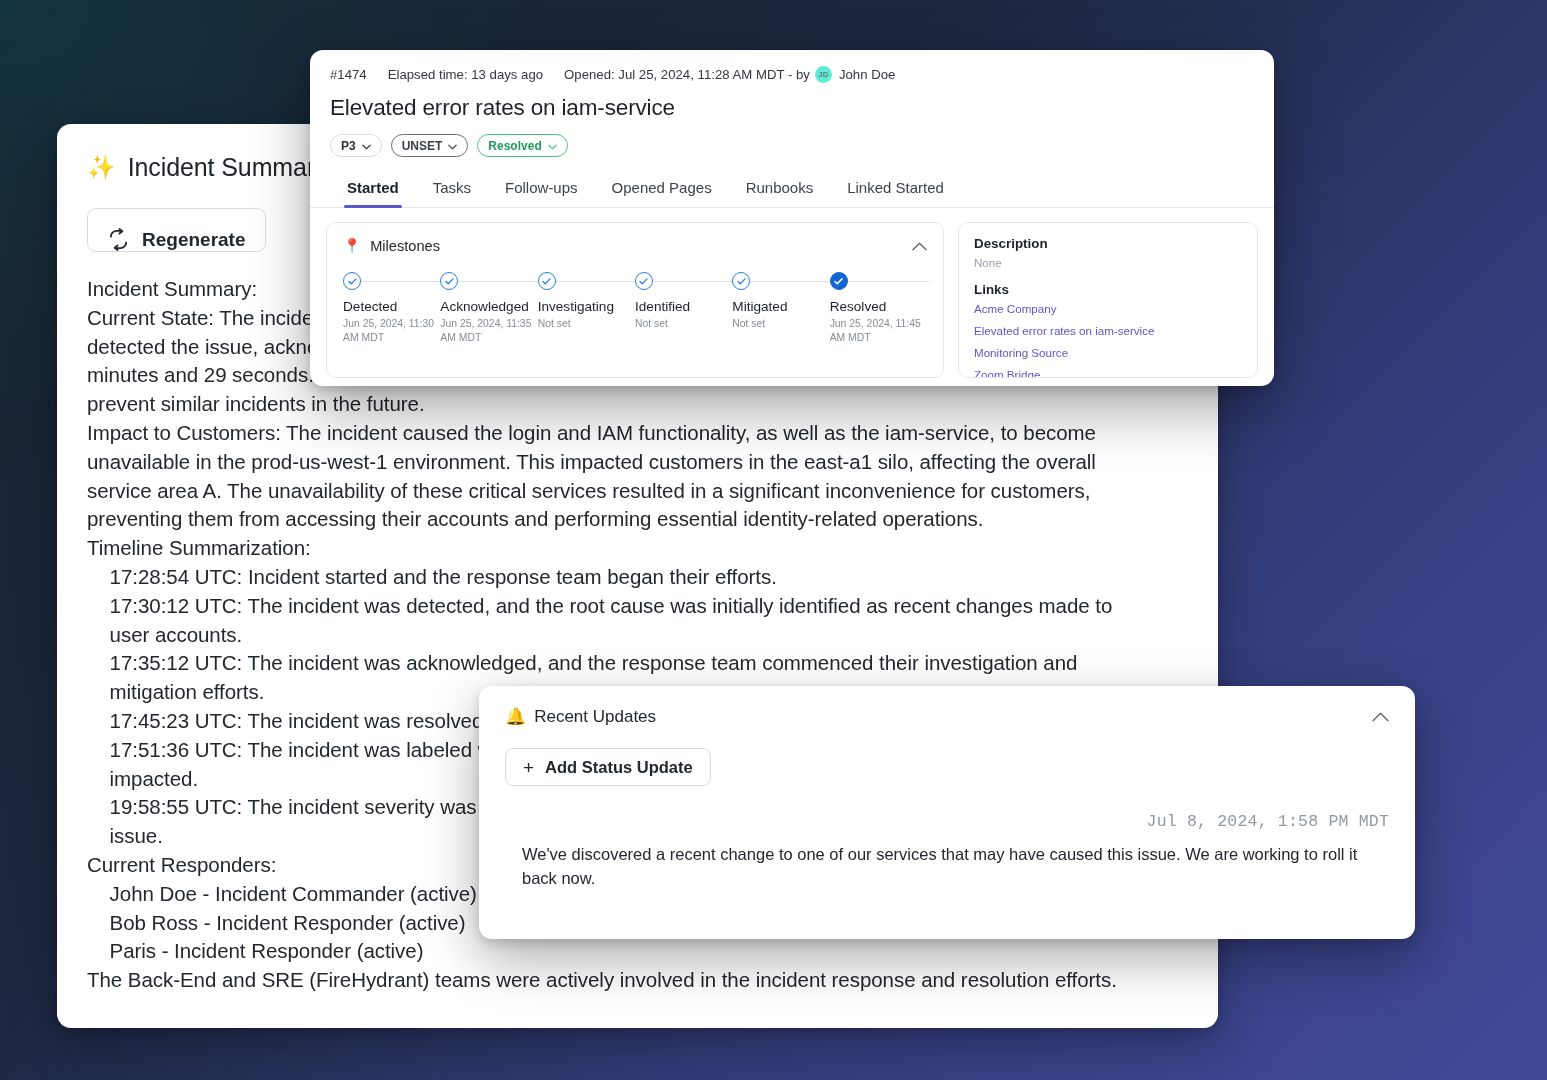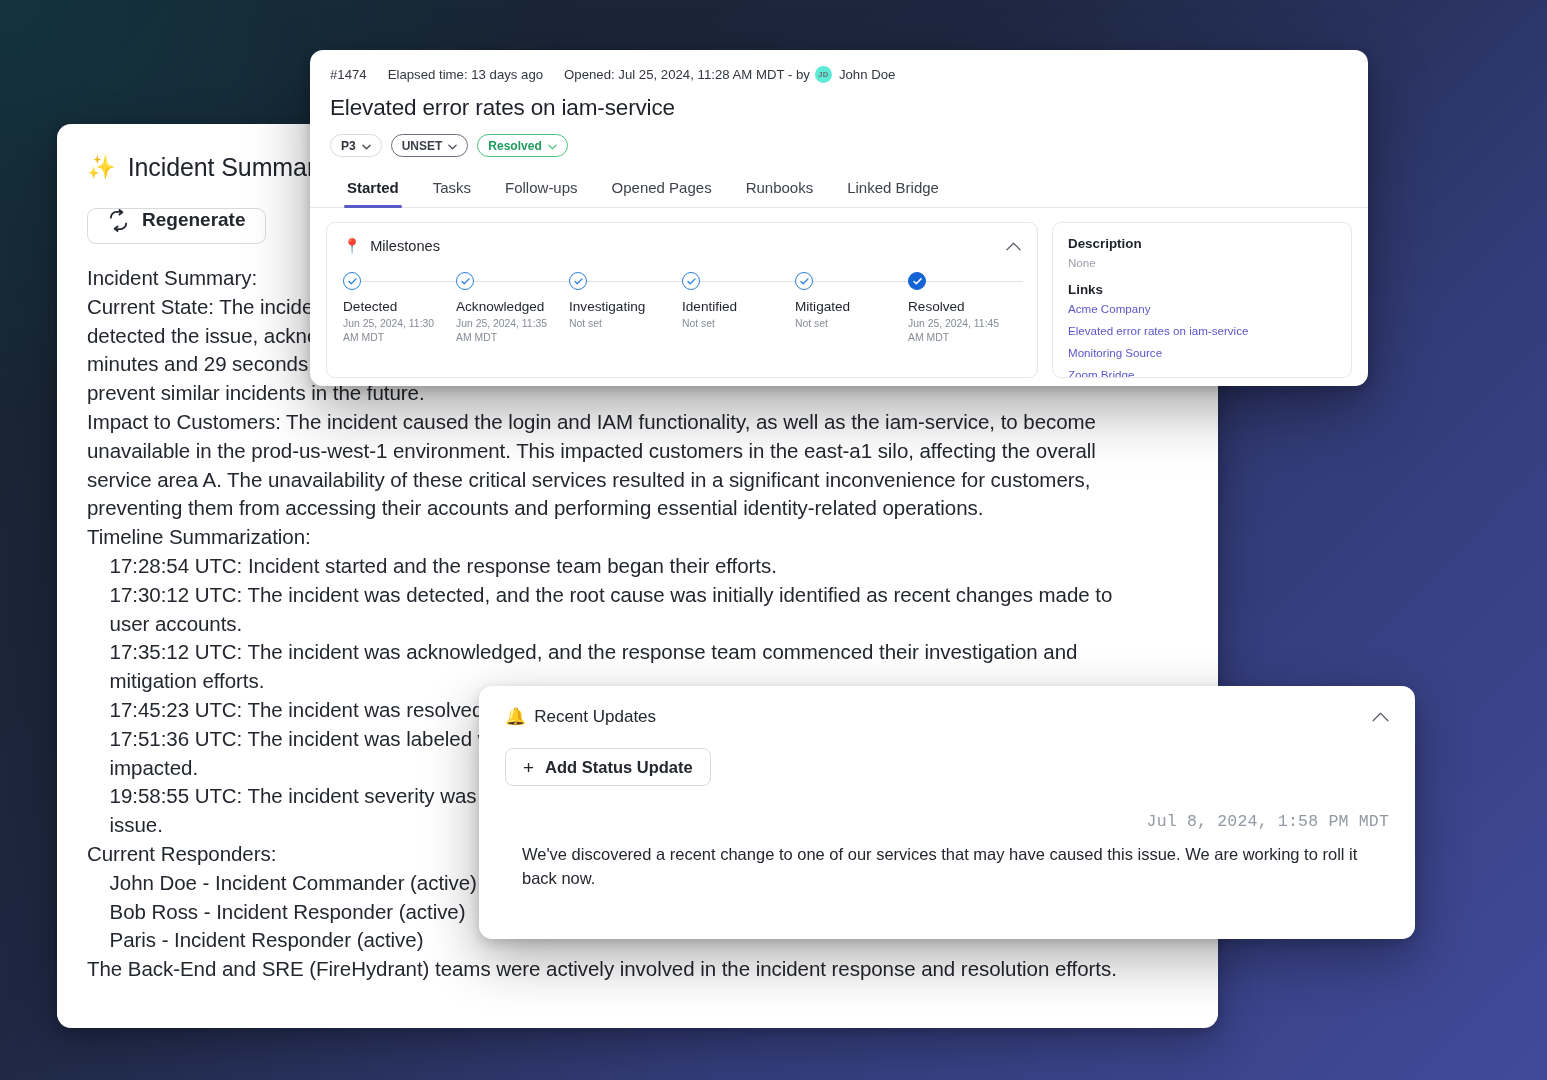--- a/index.html
+++ b/index.html
@@ -65,23 +65,23 @@
     font-size: 13px;
     color: #4f46b8;
     font-weight: 600;
     white-space: nowrap;
     overflow: hidden;
   }
 
   .regen-btn {
     margin-top: 17px;
     display: inline-flex;
-    align-items: flex-start;
+    align-items: flex-end;
     gap: 12px;
-    height: 36px;
+    height: 44px;
     padding: 0 19px;
     border: 1px solid #d8dade;
     border-radius: 9px;
     background: #fff;
     font-size: 19px;
     font-weight: bold;
     color: #23272e;
     cursor: pointer;
   }
   .regen-btn svg { display: block; }
@@ -92,21 +92,21 @@
     line-height: 28.8px;
     color: #23272e;
     white-space: pre-wrap;
     letter-spacing: -0.05px;
   }
 
   
   #incident-modal {
     left: 310px;
     top: 50px;
-    width: 1058px;
+    width: 964px;
     height: 336px;
     z-index: 3;
     border-radius: 13px;
     box-shadow: 0 22px 60px rgba(0,0,0,0.36), 0 4px 12px rgba(0,0,0,0.18);
   }
 
   .modal-header { padding: 16px 20px 0 20px; }
 
   .meta-row {
     display: flex;
@@ -422,21 +422,21 @@
       </button>
     </div>
   </div>
 
   <div class="tabs">
     <div class="tab active">Started</div>
     <div class="tab">Tasks</div>
     <div class="tab">Follow-ups</div>
     <div class="tab">Opened Pages</div>
     <div class="tab">Runbooks</div>
-    <div class="tab">Linked Bridge</div>
+    <div class="tab">Linked Started</div>
   </div>
 
   <div class="modal-main">
 
     <div class="milestones-card">
       <div class="mile-head">
         <div class="mile-head-l">
           <span>📍</span>
           <span>Milestones</span>
         </div>

